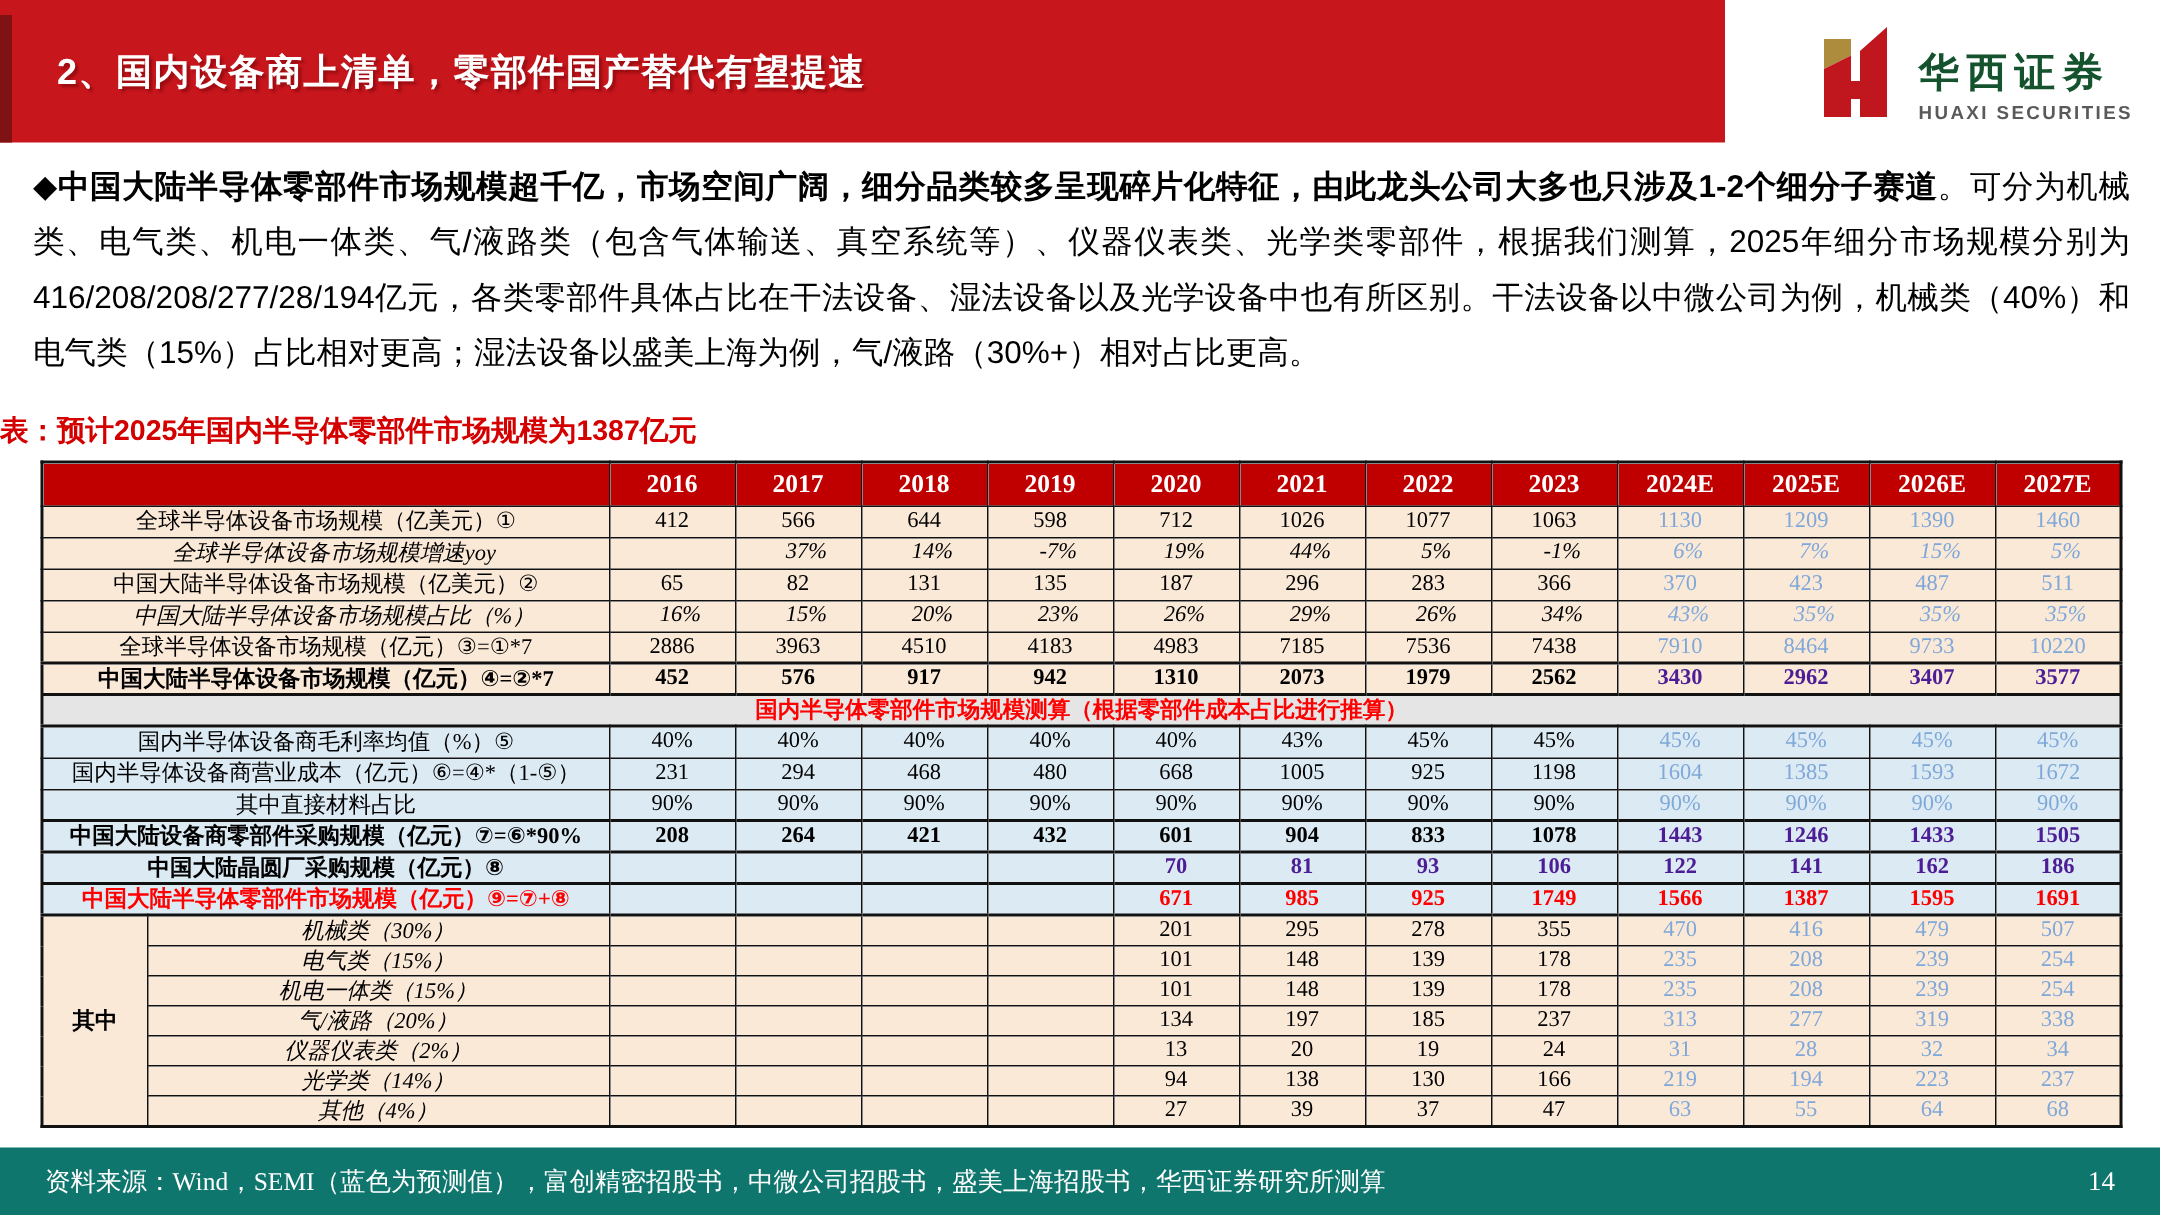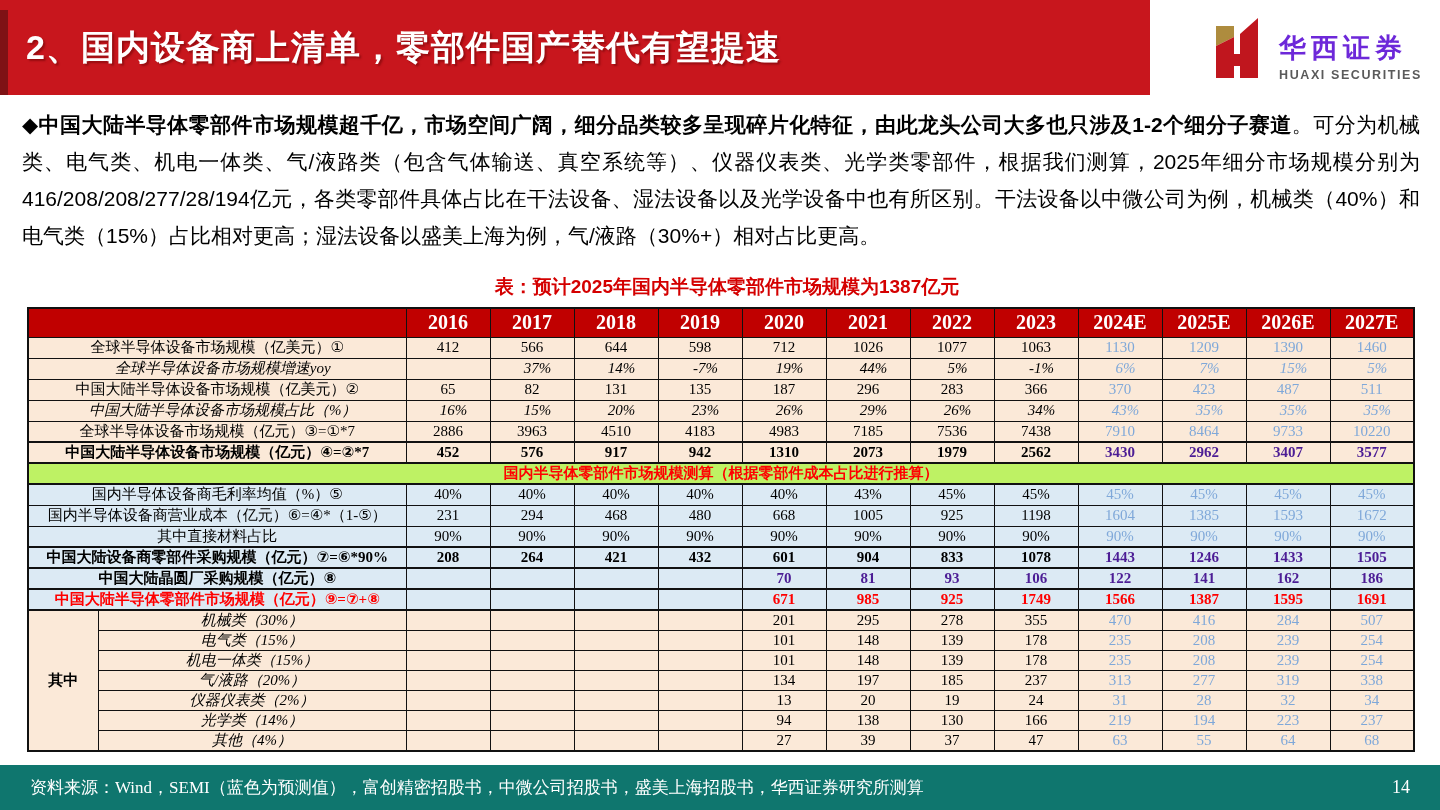--- a/index.html
+++ b/index.html
@@ -2,44 +2,44 @@
 <html><head>
 <meta charset="utf-8">
 <style>
   * { margin:0; padding:0; box-sizing:border-box; }
   html,body { width:1440px; height:810px; background:#fff; font-family:"Liberation Sans","DejaVu Sans",sans-serif; }
   .slide { position:relative; width:1440px; height:810px; overflow:hidden; background:#fff; }
 
   
   .banner { position:absolute; left:0; top:0; width:1150px; height:95px; background:#C8161D; display:flex; align-items:center; }
   .banner-accent { position:absolute; left:0; top:10px; width:8px; height:85px; background:#7E1215; }
-  .page-title { color:#fff; font-size:34px; font-weight:bold; padding-left:26px; letter-spacing:1px; text-shadow:2px 2px 2px rgba(90,0,0,0.45); white-space:nowrap; }
+  .page-title { color:#fff; font-size:24px; font-weight:bold; padding-left:38px; letter-spacing:1px; text-shadow:2px 2px 2px rgba(90,0,0,0.45); white-space:nowrap; }
 
   
   .logo { position:absolute; right:18px; top:0; height:95px; display:flex; align-items:center; gap:12px; background:#fff; padding-left:14px; }
-  .logo-text .cn { font-family:"Liberation Serif","DejaVu Serif",serif; font-size:27px; font-weight:bold; color:#6d28d9; letter-spacing:5px;margin-top:16px; }
+  .logo-text .cn { font-family:"Liberation Serif","DejaVu Serif",serif; font-size:27px; font-weight:bold; color:#14532d; letter-spacing:5px;margin-top:16px; }
   .logo-text .en { font-size:12.5px; font-weight:bold; color:#5a5a5a; letter-spacing:1.6px; margin-top:2px; }
 
   
   .body-text { position:absolute; left:22px; top:106px; width:1398px; font-size:21px; line-height:37px; color:#000; text-align:justify; }
   .body-text b { font-weight:bold; }
 
   
-  .table-title { position:absolute; left:0; top:274px; width:1440px; text-align:center; color:#D40000; font-size:19px; font-weight:bold;padding-left:14px; }
+  .table-title { position:absolute; left:0; top:274px; width:1440px; color:#D40000; font-size:19px; font-weight:bold; }
 
   
   table { position:absolute; left:27px; top:307px; width:1386px; border-collapse:collapse; table-layout:fixed; font-family:"Liberation Serif","DejaVu Serif","DejaVu Sans",serif; border:2px solid #111; }
   th,td { border:1px solid #111; text-align:center; padding:0; white-space:nowrap; overflow:hidden; }
-  thead th { background:#C00000; color:#fff; height:29px; font-size:20px; font-weight:bold; }
+  thead th { background:#C00000; color:#fff; height:29px; font-size:17px; font-weight:bold; }
   tbody tr { height:21px; }
   tbody tr.sec-sub { height:19px; }
   td { font-size:15px; color:#000; }
   tr.sec-top td, tr.sec-sub td { background:#FBE9D8; }
   tr.sec-mid td { background:#DCEAF4; }
-  tr.sep-row td { background:#bef264; color:#FF0000; font-weight:bold; font-family:"Liberation Sans","DejaVu Sans",sans-serif; font-size:15px; }
+  tr.sep-row td { background:#e5e5e5; color:#FF0000; font-weight:bold; font-family:"Liberation Sans","DejaVu Sans",sans-serif; font-size:15px; }
   tr.bold td { font-weight:bold; }
   tr.bold td, tr.sep-row td { border-top-width:2px; border-bottom-width:2px; }
   tr.italic td { font-style:italic;padding-left:11px; }
   td.italic-label { font-style:italic; }
   td.blue-light { color:#7FA8D9; }
   td.blue-bold { color:#4c1d95; font-weight:bold; }
   td.red-text { color:#FF0000;margin-left:34px; }
   td.side-cell { font-weight:bold; font-style:normal; font-size:15px; }
 
   
@@ -297,21 +297,21 @@
           <td></td>
           <td></td>
           <td></td>
           <td></td>
           <td>201</td>
           <td>295</td>
           <td>278</td>
           <td>355</td>
           <td class="blue-light">470</td>
           <td class="blue-light">416</td>
-          <td class="blue-light">284</td>
+          <td class="blue-light">479</td>
           <td class="blue-light">507</td>
         </tr>
         <tr class="sec-sub">
           <td class="label-cell italic-label">电气类（15%）</td>
           <td></td>
           <td></td>
           <td></td>
           <td></td>
           <td>101</td>
           <td>148</td>

